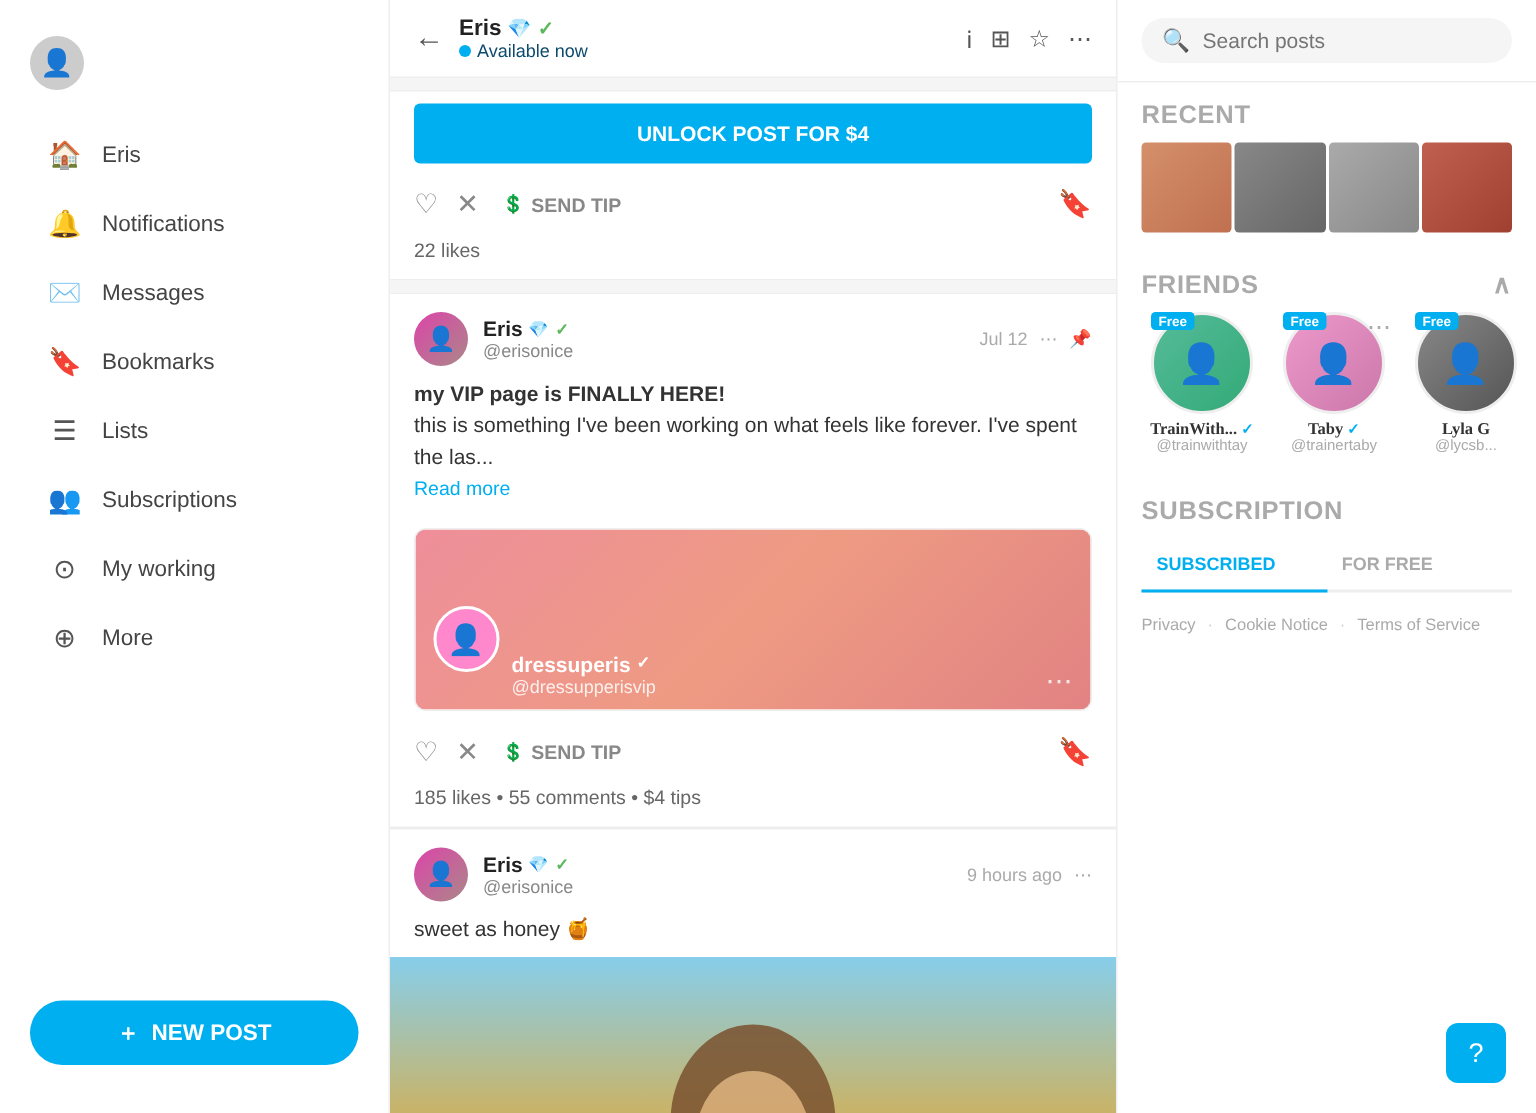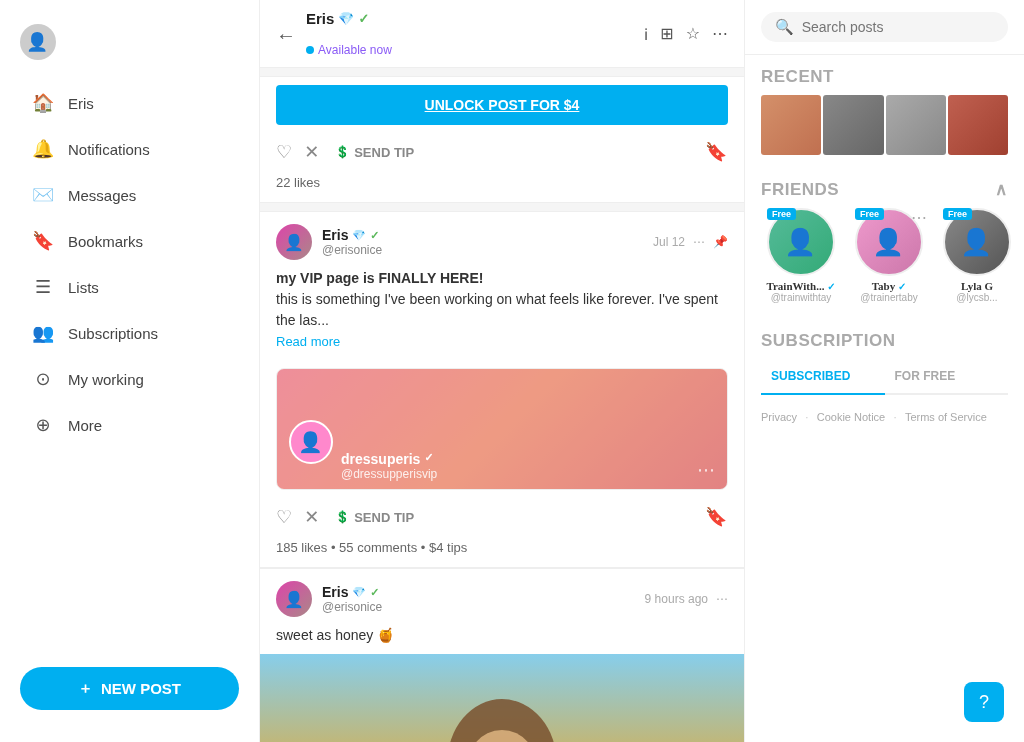--- a/index.html
+++ b/index.html
@@ -77,21 +77,21 @@
       display: flex; align-items: center; gap: 10px;
     }
     .back-btn { font-size: 20px; color: #555; cursor: pointer; background: none; border: none; }
     .profile-name-block {}
     .profile-name {
       font-size: 15px; font-weight: 700; color: #222;
       display: flex; align-items: center; gap: 4px;
     }
     .verified-diamond { color: #00aff0; font-size: 13px; }
     .verified-check { color: #5cb85c; font-size: 13px; }
-    .online-status { font-size: 12px; color: #8b5cf6; display: flex; align-items: center; gap: 4px; margin-top: 16px; }
+    .online-status { font-size: 12px; color: #0c4a6e; display: flex; align-items: center; gap: 4px; }
     .online-dot { width: 8px; height: 8px; background: #00aff0; border-radius: 50%; }
     .profile-header-right { display: flex; align-items: center; gap: 12px; color: #555; font-size: 18px; cursor: pointer; }
 
     
     .feed {
       flex: 1;
       overflow-y: auto;
       padding: 0;
       display: flex;
       flex-direction: column;
@@ -125,21 +125,20 @@
     .unlock-banner {
       background: #00aff0;
       color: #fff;
       text-align: center;
       padding: 12px;
       font-size: 14px;
       font-weight: 700;
       cursor: pointer;
       margin: 8px 16px;
       border-radius: 4px;
-      text-decoration: underline;
     }
     .post-actions {
       display: flex; align-items: center; padding: 8px 16px;
       gap: 12px;
     }
     .action-btn {
       background: none; border: none; cursor: pointer;
       color: #888; font-size: 18px; display: flex; align-items: center; gap: 4px;
     }
     .send-tip-btn {

